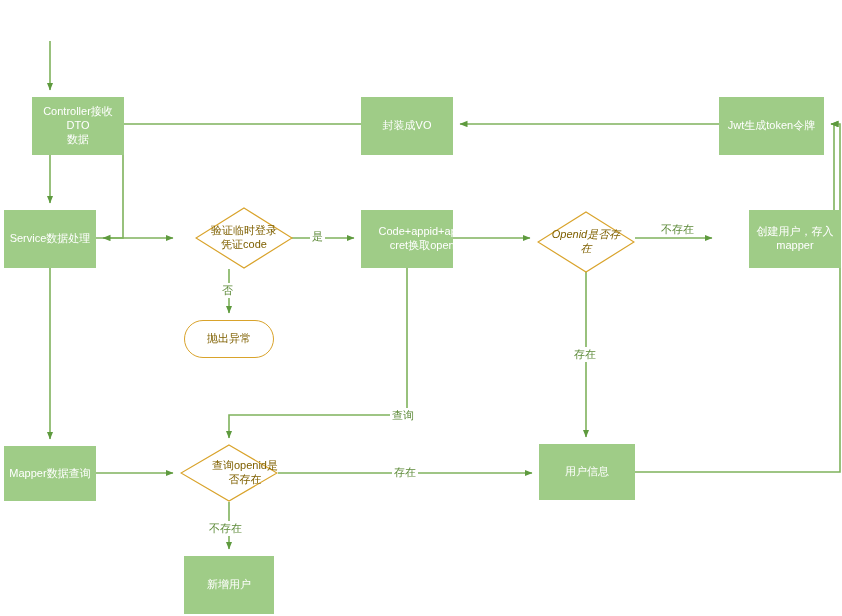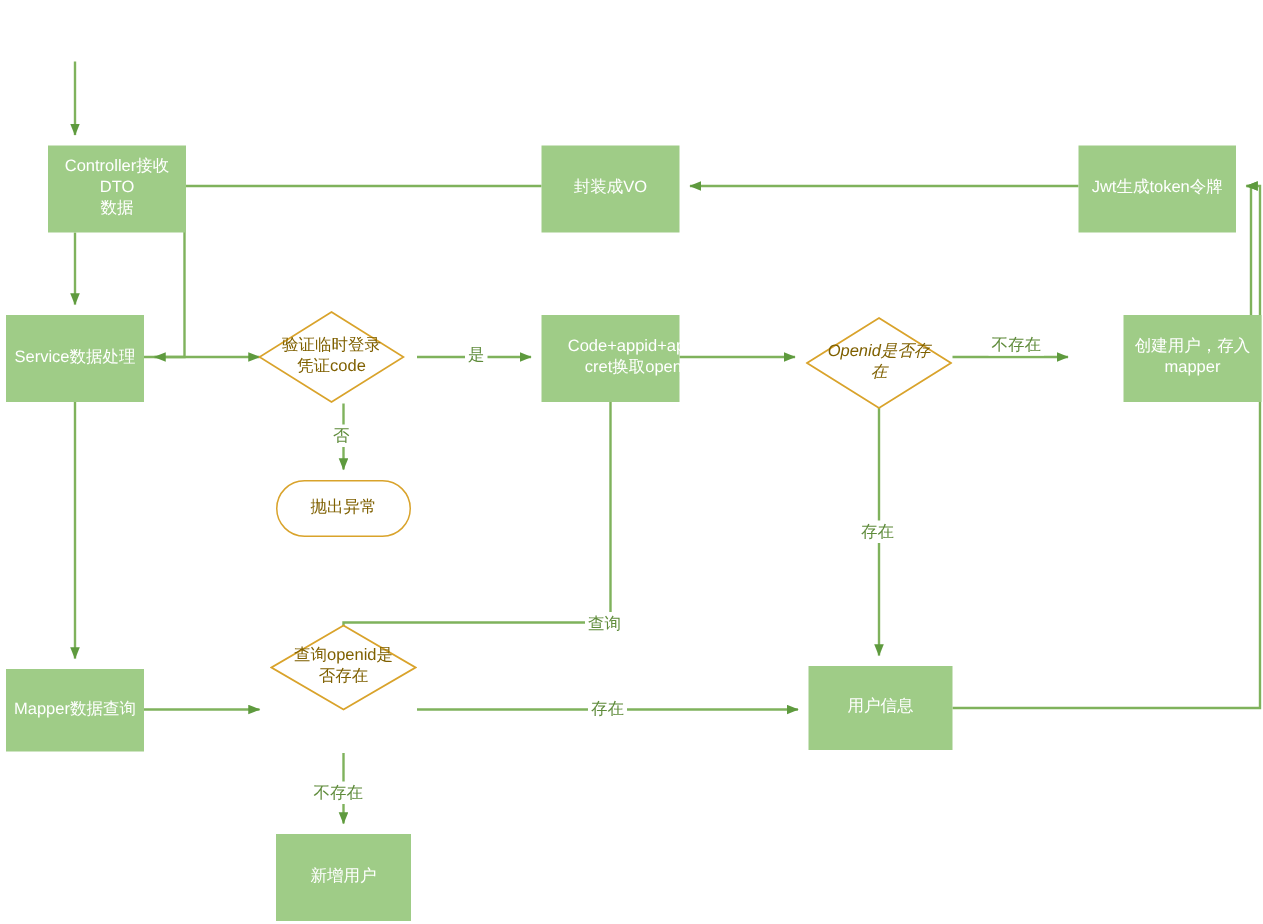--- a/index.html
+++ b/index.html
@@ -123,21 +123,21 @@
 
   <div class="node process" style="left:4px; top:97px; width:92px; height:58px;margin-left:28px;">
     <span>Controller接收DTO
 数据</span>
   </div>
 
   <div class="node process" style="left:4px; top:210px; width:92px; height:58px;">
     <span>Service数据处理</span>
   </div>
 
-  <div class="node decision" style="left:172px; top:207px; width:98px; height:62px;align-items:center;">
+  <div class="node decision" style="left:195px; top:207px; width:98px; height:62px;align-items:center;">
     <svg class="diamond-shape" viewBox="0 0 98 62" preserveAspectRatio="none">
       <polygon points="49,1 97,31 49,61 1,31" fill="#ffffff" stroke="#D9A32B" stroke-width="1.2"></polygon>
     </svg>
     <span class="dtext">验证临时登录
 凭证code</span>
   </div>
 
   <div class="node terminator" style="left:184px; top:320px; width:90px; height:38px;">
     <span>抛出异常</span>
   </div>
@@ -165,21 +165,21 @@
   </div>
 
   <div class="node process" style="left:361px; top:97px; width:92px; height:58px;">
     <span>封装成VO</span>
   </div>
 
   <div class="node process" style="left:4px; top:446px; width:92px; height:55px;">
     <span>Mapper数据查询</span>
   </div>
 
-  <div class="node decision" style="left:180px; top:416px; width:98px; height:58px;">
+  <div class="node decision" style="left:180px; top:444px; width:98px; height:58px;justify-content:flex-end;">
     <svg class="diamond-shape" viewBox="0 0 98 58" preserveAspectRatio="none">
       <polygon points="49,1 97,29 49,57 1,29" fill="#ffffff" stroke="#D9A32B" stroke-width="1.2"></polygon>
     </svg>
     <span class="dtext">查询openid是
 否存在</span>
   </div>
 
   <div class="node process" style="left:539px; top:444px; width:96px; height:56px;">
     <span>用户信息</span>
   </div>

